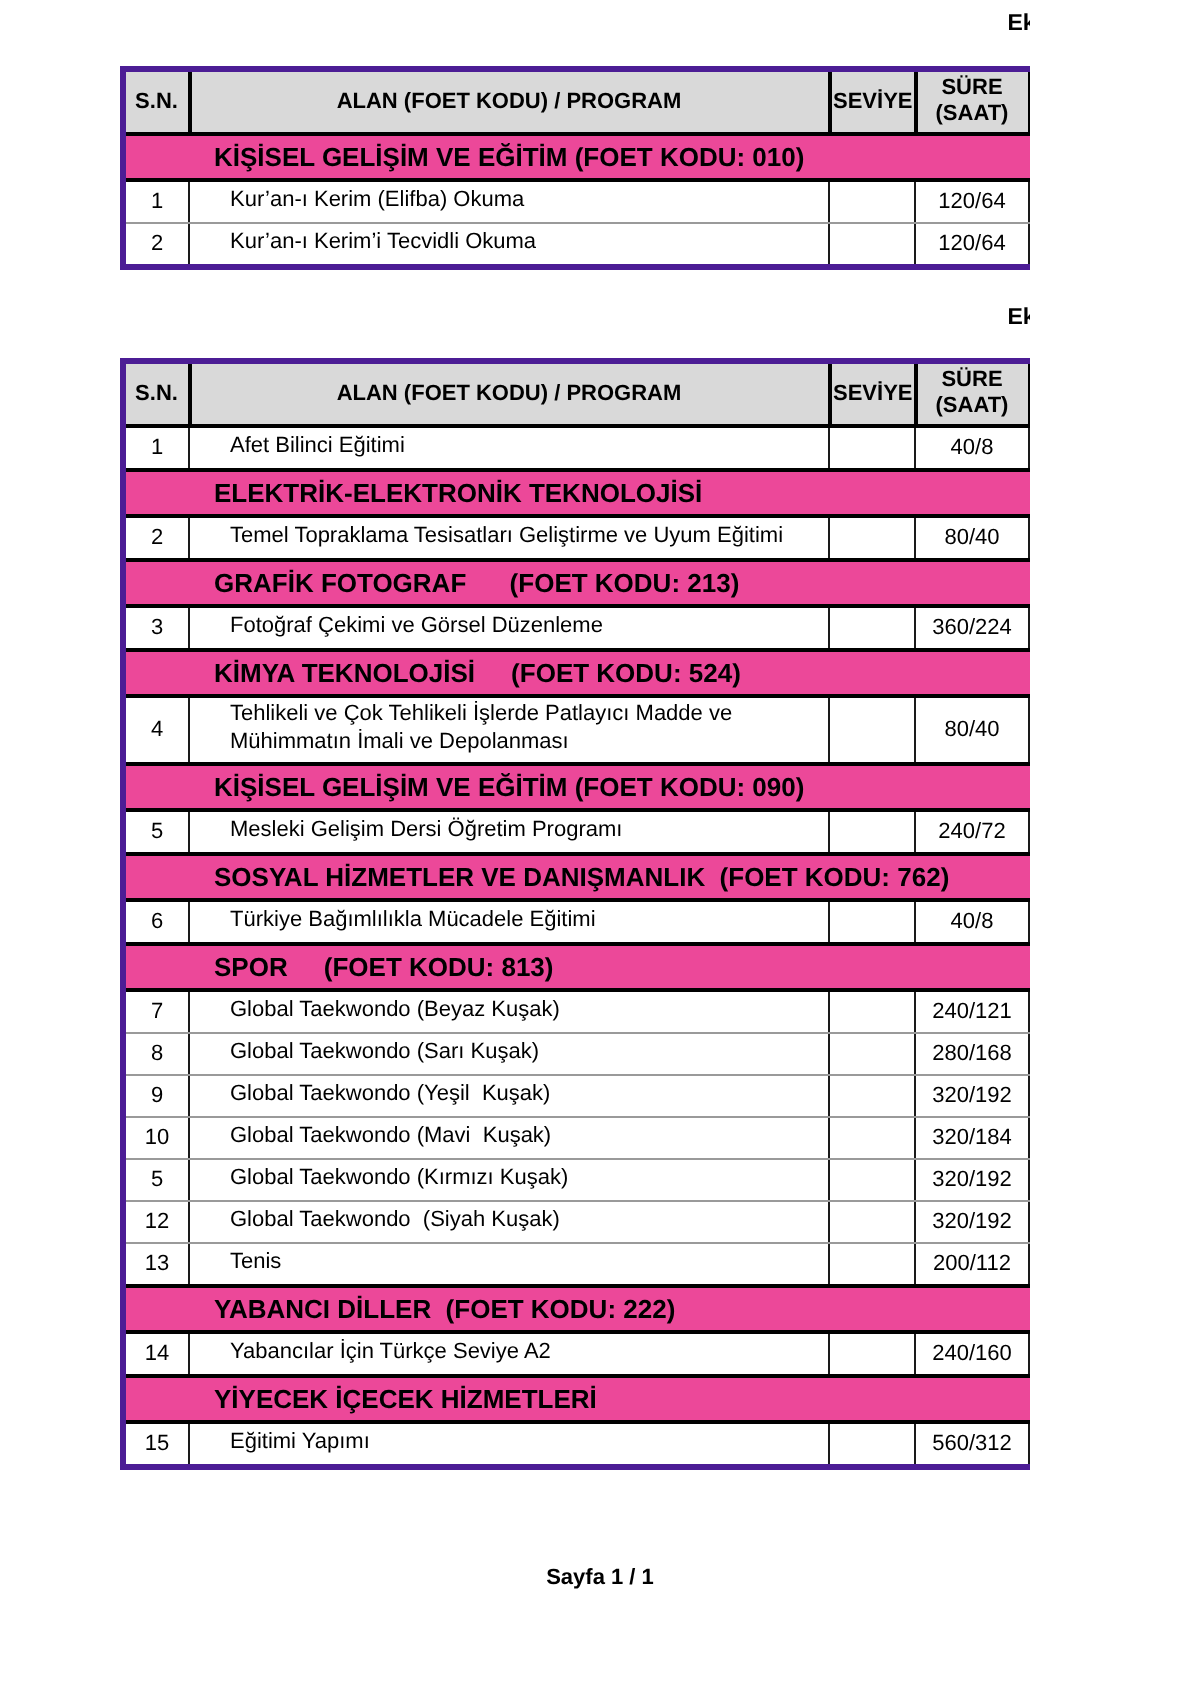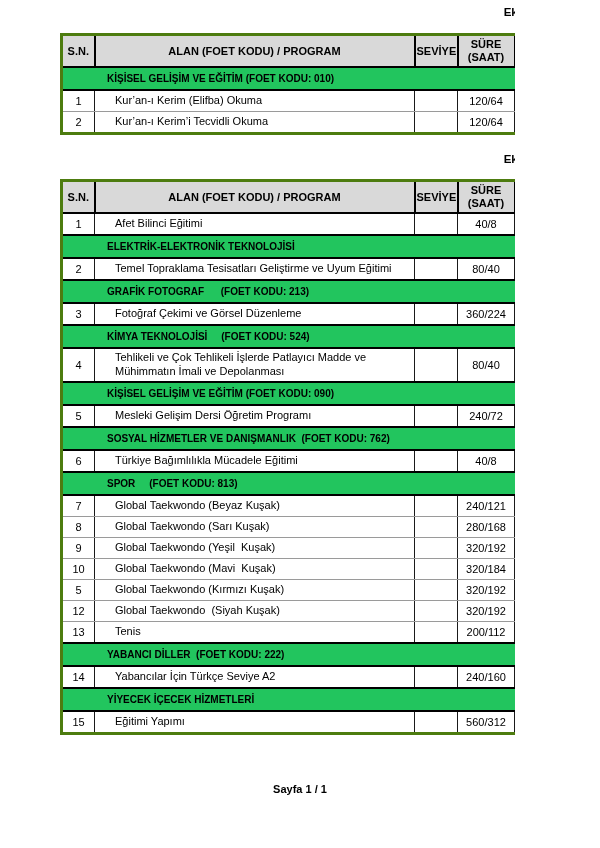--- a/index.html
+++ b/index.html
@@ -12,33 +12,33 @@
     position:absolute;left:60px;width:468px;text-align:right;
     font-size:11.5px;font-weight:bold;
   }
   #annex-label-0{top:6px;}
   #annex-label-1{top:153px;}
   .tbl-wrap{position:absolute;left:60px;width:515px;}
   #table-wrap-0{top:33px;}
   #table-wrap-1{top:179px;}
   table{
     border-collapse:collapse;table-layout:fixed;width:515px;
-    border:3px solid #4d7c0f;
+    border:3px solid #4c1d95;
   }
   th{
     background:var(--header-bg,#d9d9d9);
     border:2px solid #000;
     font-size:11px;font-weight:bold;text-align:center;vertical-align:middle;
     line-height:1.15;padding:2px 1px;height:26px;
   }
   td.section{
     border-top:2.5px solid #000;border-bottom:2.5px solid #000;
-    font-weight:bold;font-size:10px;text-align:left;vertical-align:middle;
+    font-weight:bold;font-size:13px;text-align:left;vertical-align:middle;
     padding:3px 4px 3px 44px;height:15px;white-space:pre-wrap;
-    background:#22c55e;
+    background:#ec4899;
   }
   td.d{
     border-left:1.5px solid #1a1a1a;border-right:1.5px solid #1a1a1a;
     border-top:1px solid #9a9a9a;border-bottom:1px solid #9a9a9a;
     font-size:11px;vertical-align:middle;padding:2px 3px;height:16px;
     background:#fff;
   }
   td.d.prog{text-align:left;padding:2px 20px;white-space:pre-wrap;line-height:1.25;}
   td.d.ctr{text-align:center;}
   .footer{

